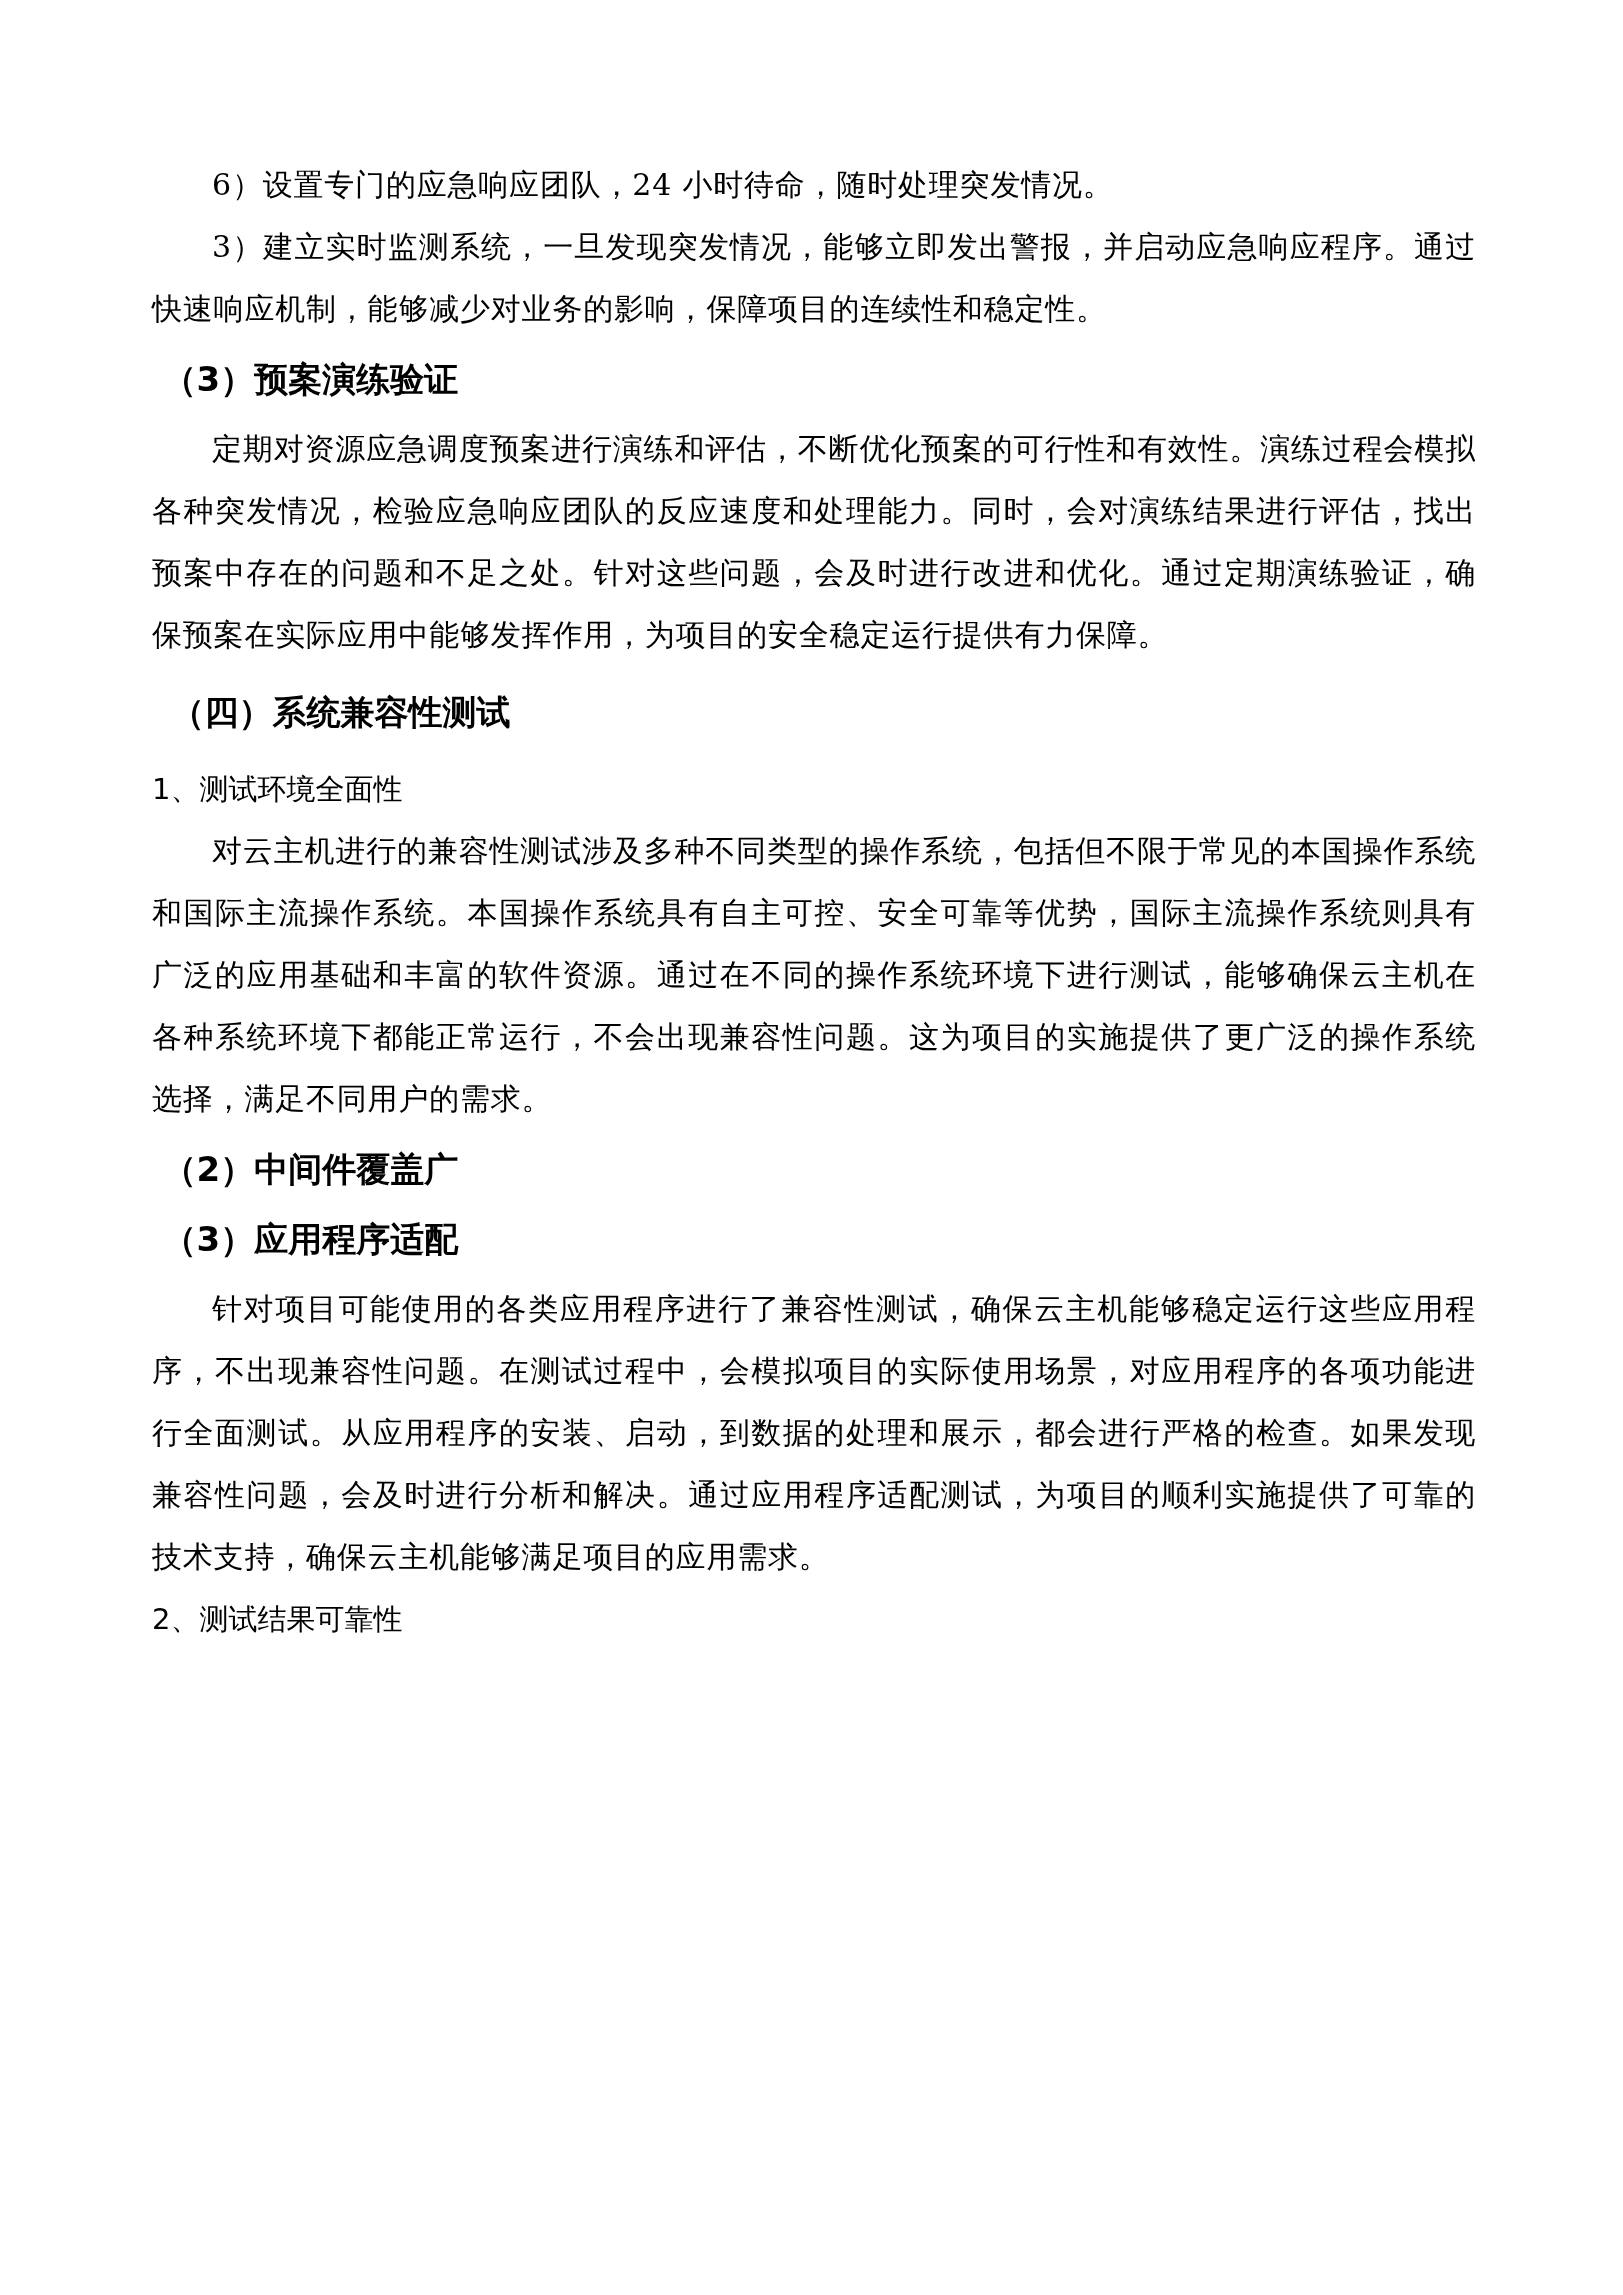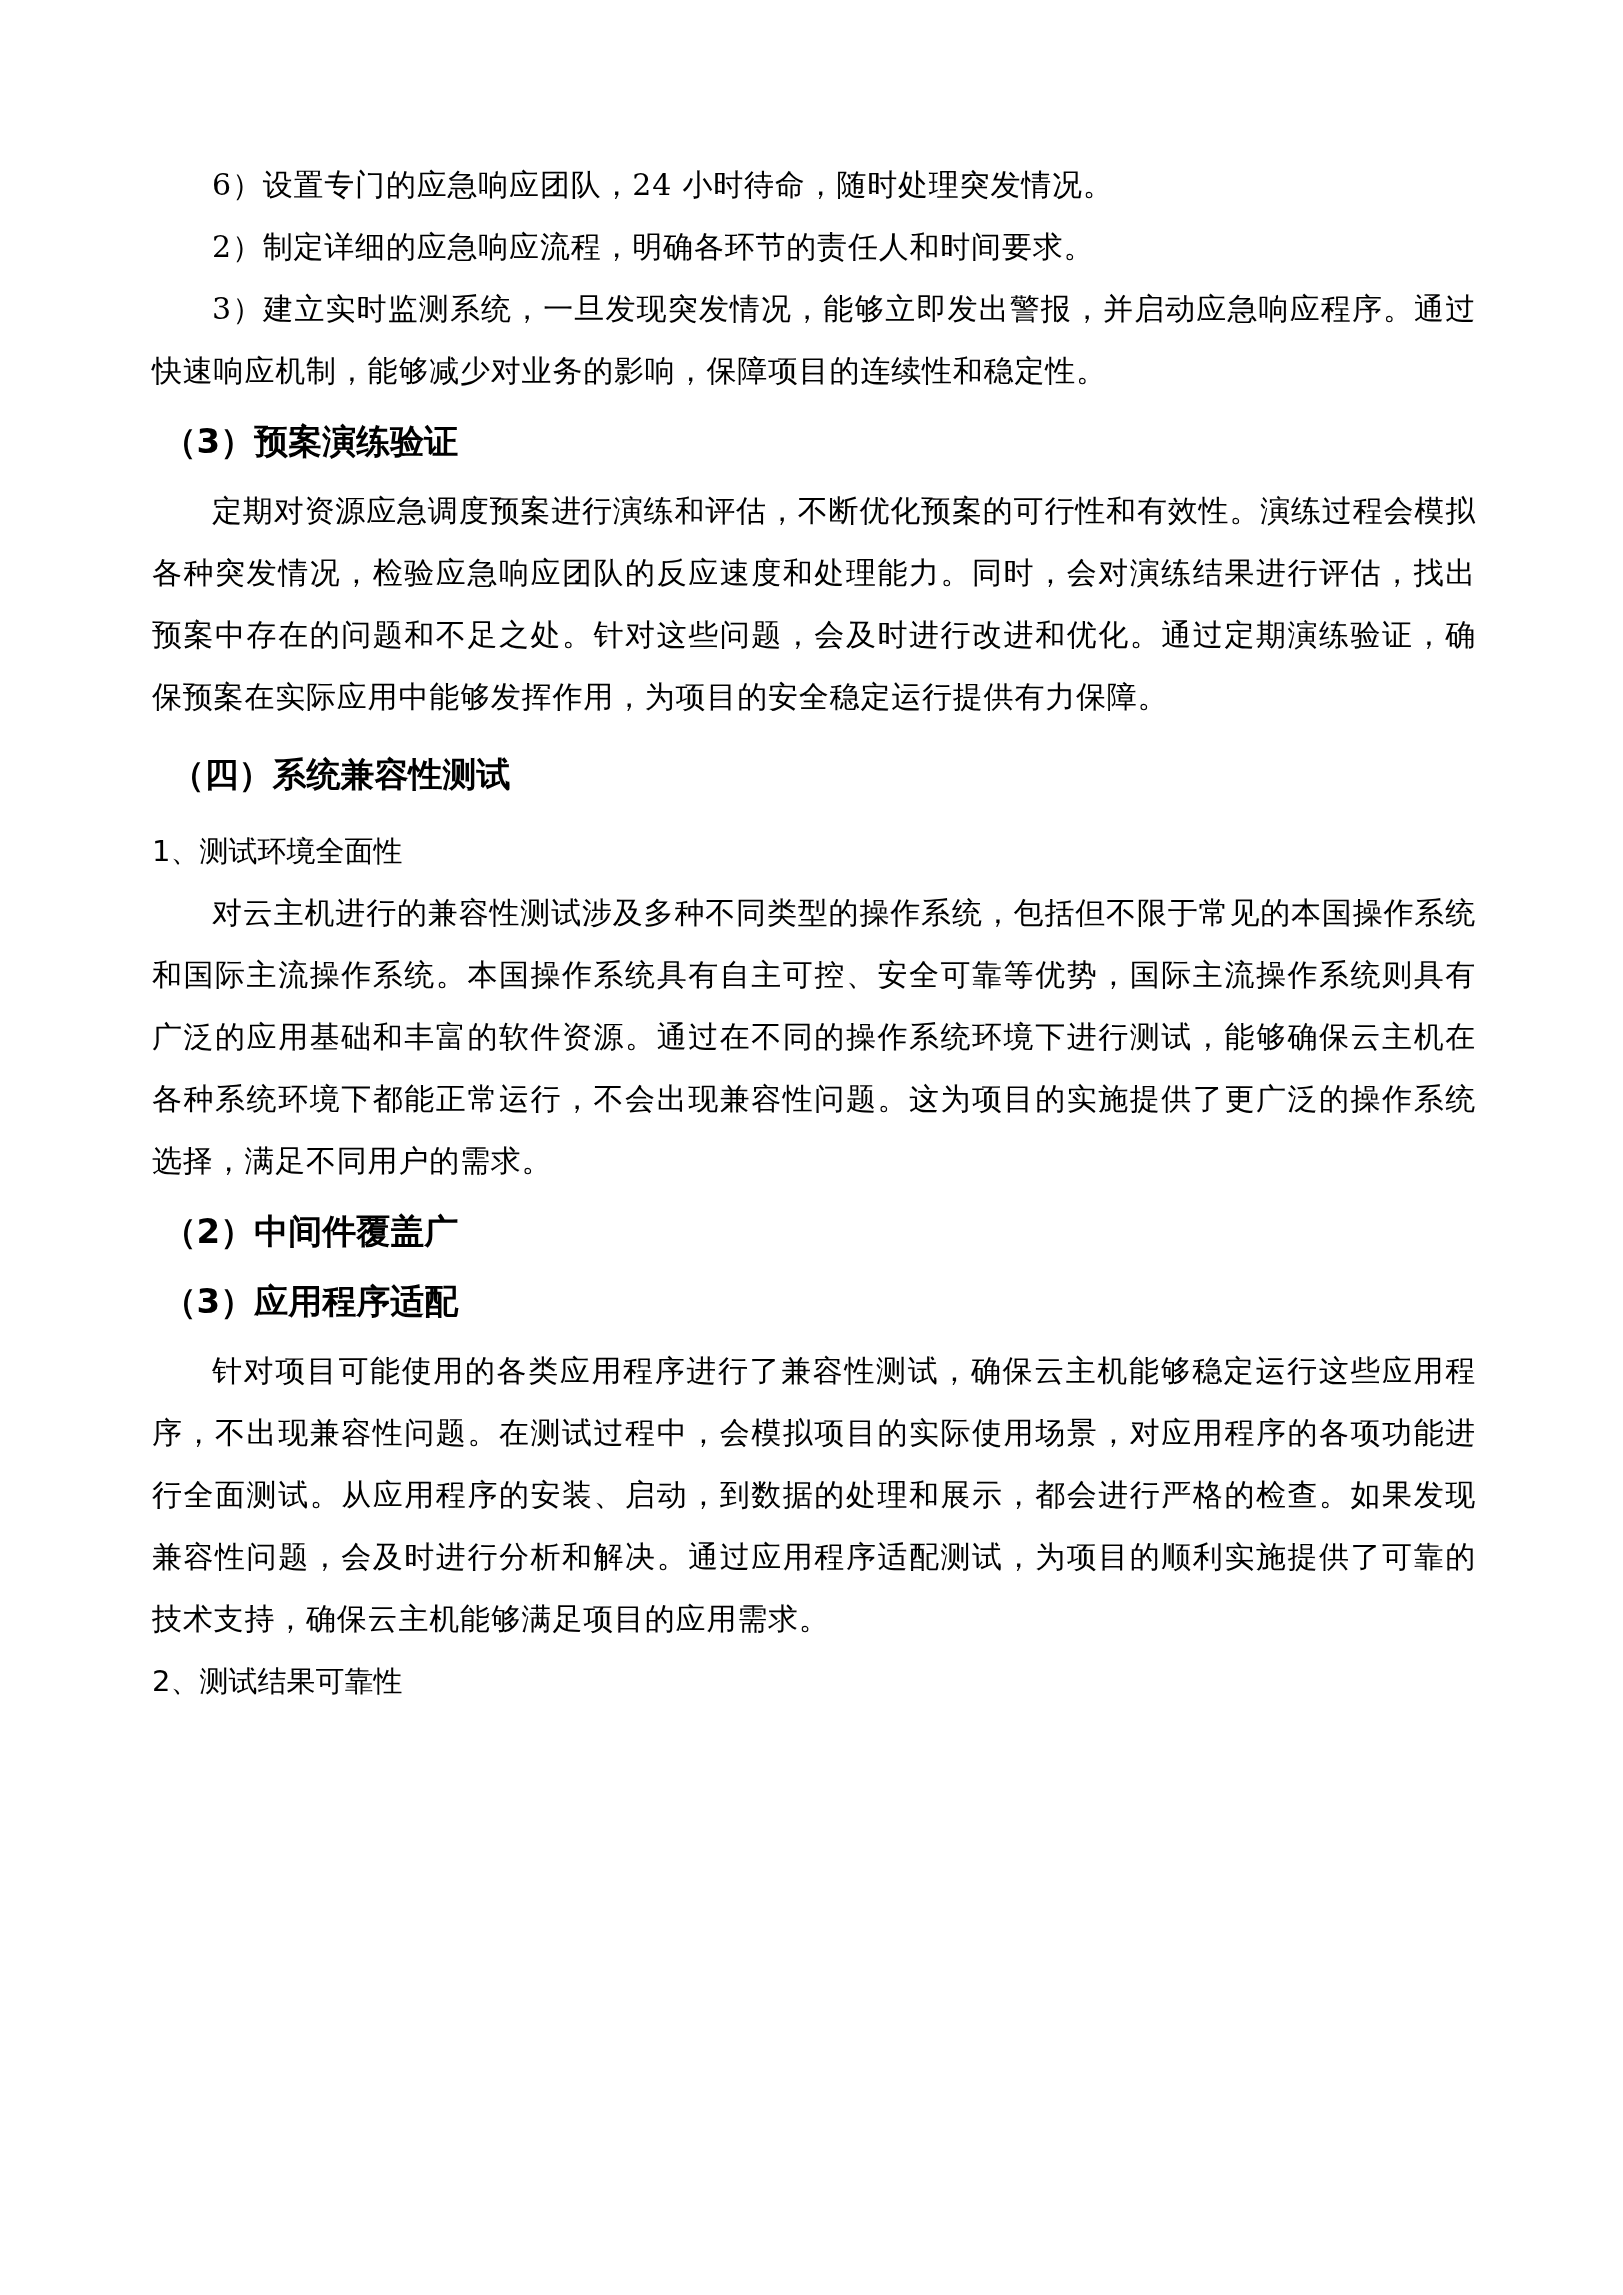--- a/index.html
+++ b/index.html
@@ -60,21 +60,20 @@
       line-height: 62px;
       margin: 0;
     }
   </style>
 </head>
 <body>
 
 <div class="page">
 
   <p class="item">6）设置专门的应急响应团队，24 小时待命，随时处理突发情况。</p>
-  <p class="item">2）制定详细的应急响应流程，明确各环节的责任人和时间要求。</p>
   <p class="body-text indent">3）建立实时监测系统，一旦发现突发情况，能够立即发出警报，并启动应急响应程序。通过快速响应机制，能够减少对业务的影响，保障项目的连续性和稳定性。</p>
 
   <h3 class="h3">（3）预案演练验证</h3>
   <p class="body-text indent">定期对资源应急调度预案进行演练和评估，不断优化预案的可行性和有效性。演练过程会模拟各种突发情况，检验应急响应团队的反应速度和处理能力。同时，会对演练结果进行评估，找出预案中存在的问题和不足之处。针对这些问题，会及时进行改进和优化。通过定期演练验证，确保预案在实际应用中能够发挥作用，为项目的安全稳定运行提供有力保障。</p>
 
   <h2 class="h2">（四）系统兼容性测试</h2>
 
   <h4 class="h4">1、测试环境全面性</h4>
 
   <p class="body-text indent">对云主机进行的兼容性测试涉及多种不同类型的操作系统，包括但不限于常见的本国操作系统和国际主流操作系统。本国操作系统具有自主可控、安全可靠等优势，国际主流操作系统则具有广泛的应用基础和丰富的软件资源。通过在不同的操作系统环境下进行测试，能够确保云主机在各种系统环境下都能正常运行，不会出现兼容性问题。这为项目的实施提供了更广泛的操作系统选择，满足不同用户的需求。</p>

